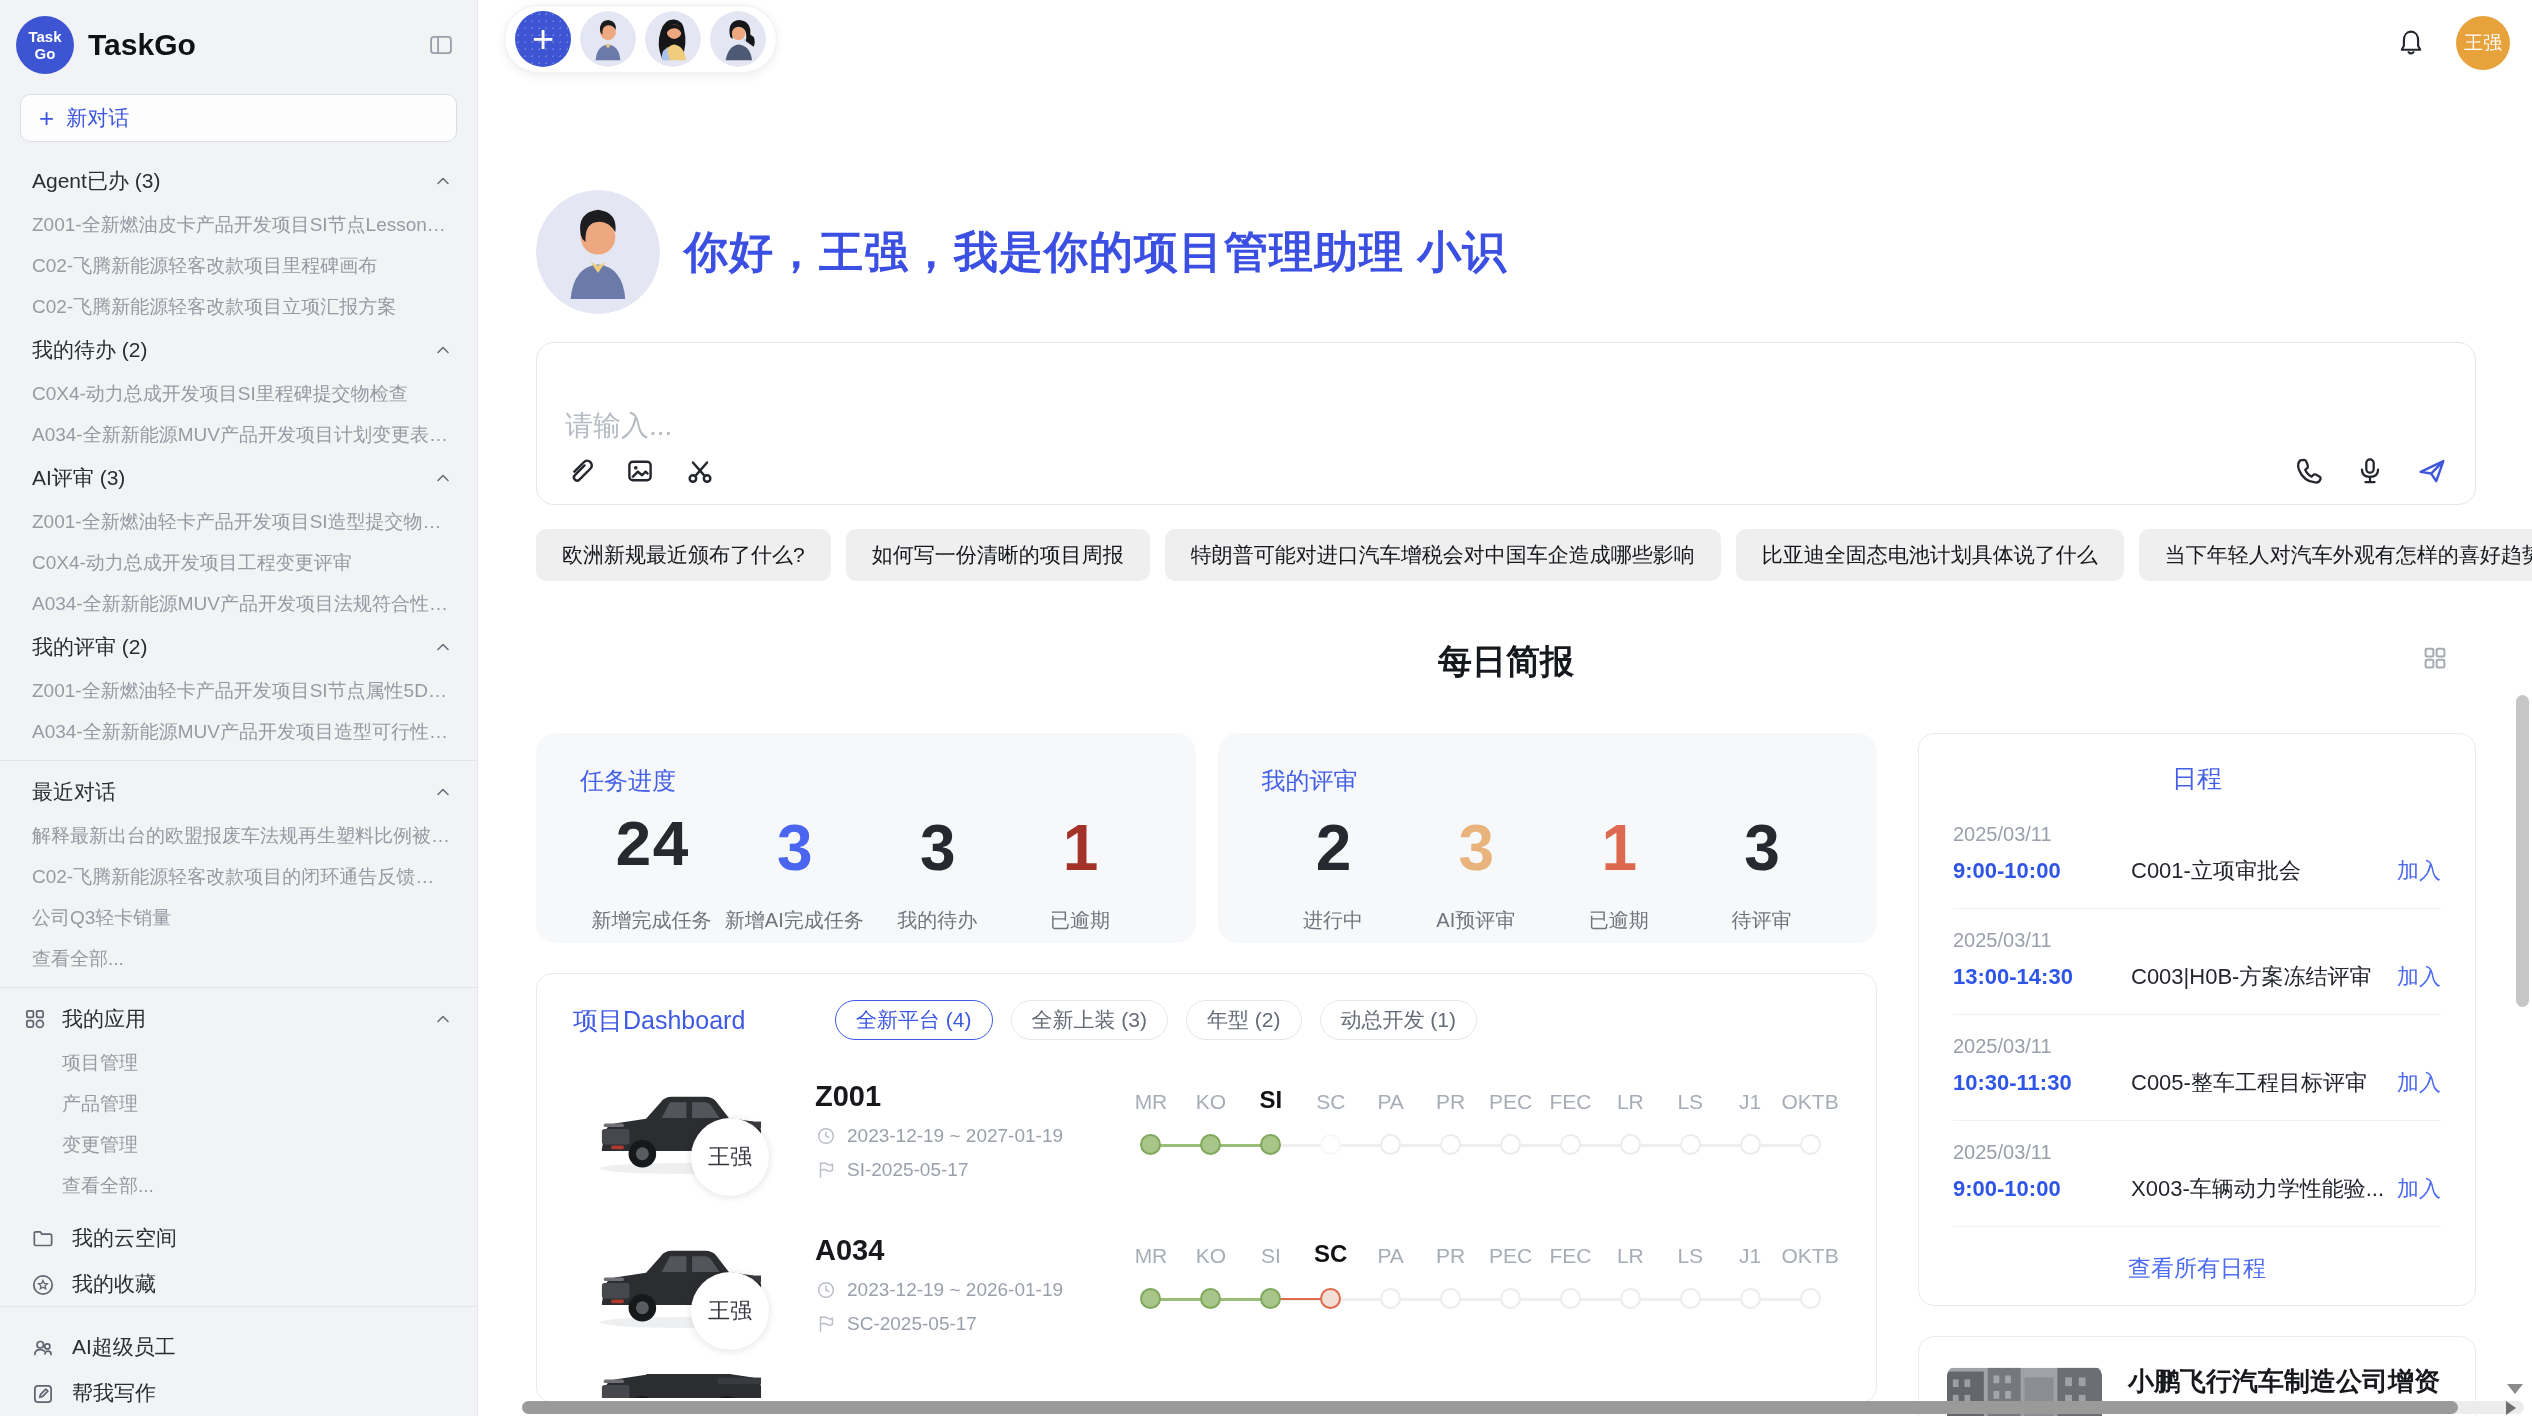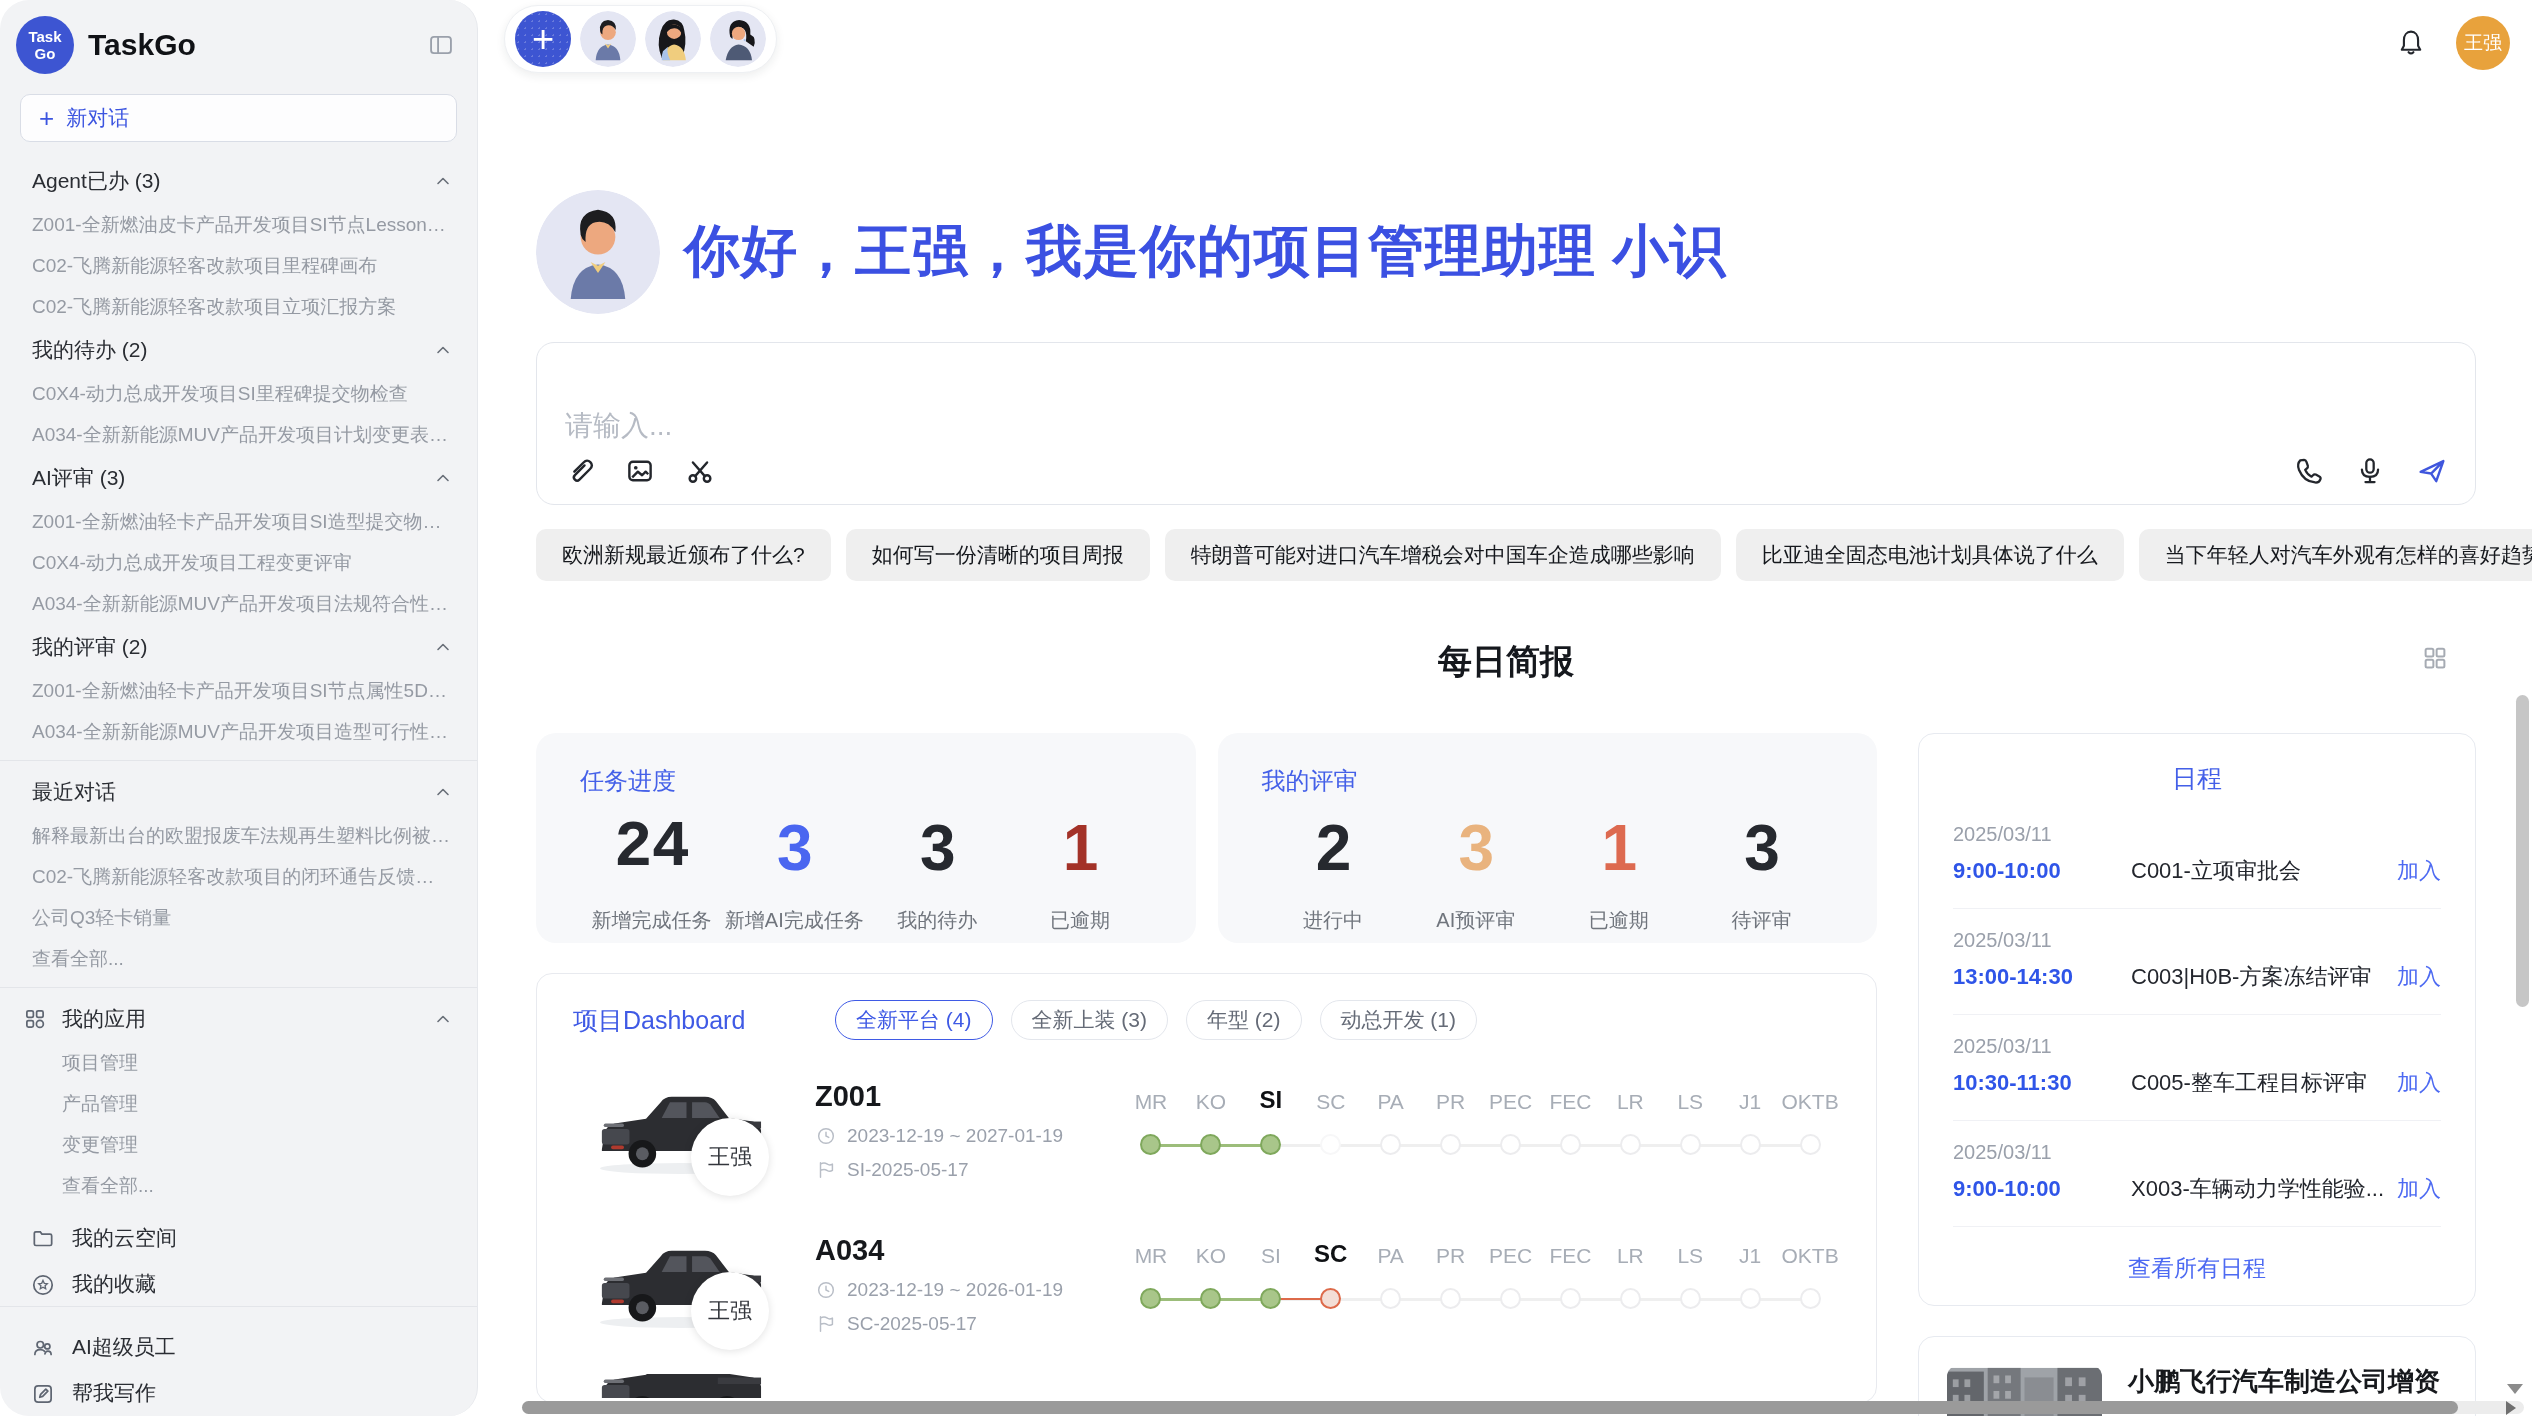--- a/index.html
+++ b/index.html
@@ -4,21 +4,21 @@
 <style>
   html,body{margin:0;padding:0;}
   body{
     width:2532px;height:1416px;overflow:hidden;display:flex;
     font-family:"Liberation Sans","DejaVu Sans",sans-serif;
     background:#fff;color:#17191d;
   }
   svg{display:block;}
   
   .sidebar{width:478px;flex:none;background:#f2f3f5;border-right:1px solid #e6e8ec;
-    display:flex;flex-direction:column;box-sizing:border-box;overflow:hidden;border-radius:29px;}
+    display:flex;flex-direction:column;box-sizing:border-box;overflow:hidden;}
   .sb-head{display:flex;align-items:center;padding:16px 22px 10px 16px;}
   .logo{width:58px;height:58px;border-radius:50%;background:#3d55d2;color:#fff;
     display:flex;flex-direction:column;align-items:center;justify-content:center;
     font-size:15px;font-weight:bold;line-height:1.15;flex:none;}
   .app-title{font-size:30px;font-weight:bold;color:#101216;margin-left:14px;flex:1;}
   .new-chat{margin:10px 20px 16px;height:48px;background:#fdfdfe;border:1px solid #d9dde6;
     border-radius:10px;display:flex;align-items:center;gap:12px;padding:0 18px;
     color:#3c55e0;font-size:21px;cursor:pointer;font-family:inherit;}
   .new-chat .plus{font-size:26px;line-height:1;}
   .sb-scroll{flex:1;overflow:hidden;padding-bottom:20px;}
@@ -42,21 +42,21 @@
     background-image:radial-gradient(rgba(255,255,255,.22) 1px,transparent 1px);
     background-size:7px 7px;}
   .avatar-s{width:56px;height:56px;border-radius:50%;overflow:hidden;flex:none;cursor:pointer;}
   .top-right{position:absolute;right:22px;top:16px;display:flex;align-items:center;gap:28px;z-index:6;}
   .user-badge{width:54px;height:54px;border-radius:50%;background:#e8a23c;color:#fff;
     font-size:19px;display:flex;align-items:center;justify-content:center;cursor:pointer;}
   .content{position:absolute;inset:0;padding:190px 56px 0 58px;box-sizing:border-box;overflow:hidden;}
   
   .greet{display:flex;align-items:center;gap:24px;height:124px;margin-bottom:28px;}
   .greet-avatar{width:124px;height:124px;border-radius:50%;overflow:hidden;flex:none;}
-  .greet-text{font-size:56px;font-weight:bold;color:#3b50e2;letter-spacing:1px;}
+  .greet-text{font-size:44px;font-weight:bold;color:#3b50e2;letter-spacing:1px;}
   
   .input-card{position:relative;height:163px;border:1.5px solid #e3e6ec;border-radius:18px;
     box-sizing:border-box;margin-bottom:24px;background:#fff;}
   .placeholder{position:absolute;left:28px;top:64px;font-size:28px;color:#b6bbc4;}
   .in-left{position:absolute;left:26px;bottom:16px;display:flex;gap:26px;}
   .in-right{position:absolute;right:26px;bottom:16px;display:flex;gap:28px;align-items:center;}
   .in-ic{width:34px;height:34px;cursor:pointer;}
   
   .chips{display:flex;gap:15px;margin-bottom:58px;}
   .chip{background:#efefef;border-radius:10px;height:52px;line-height:52px;padding:0 26px;

